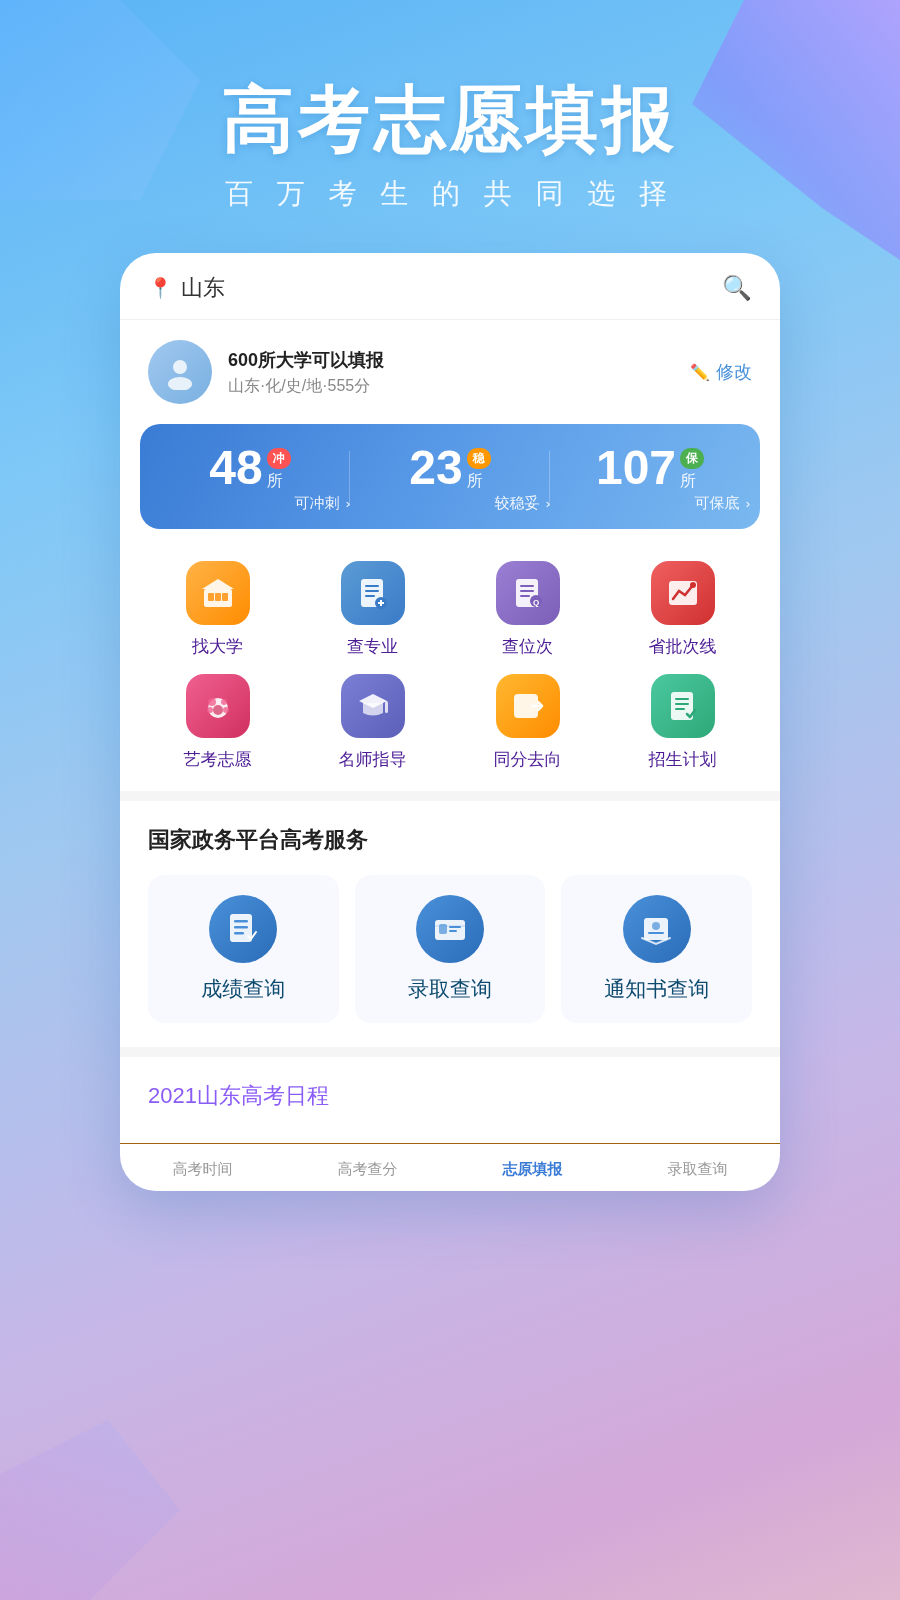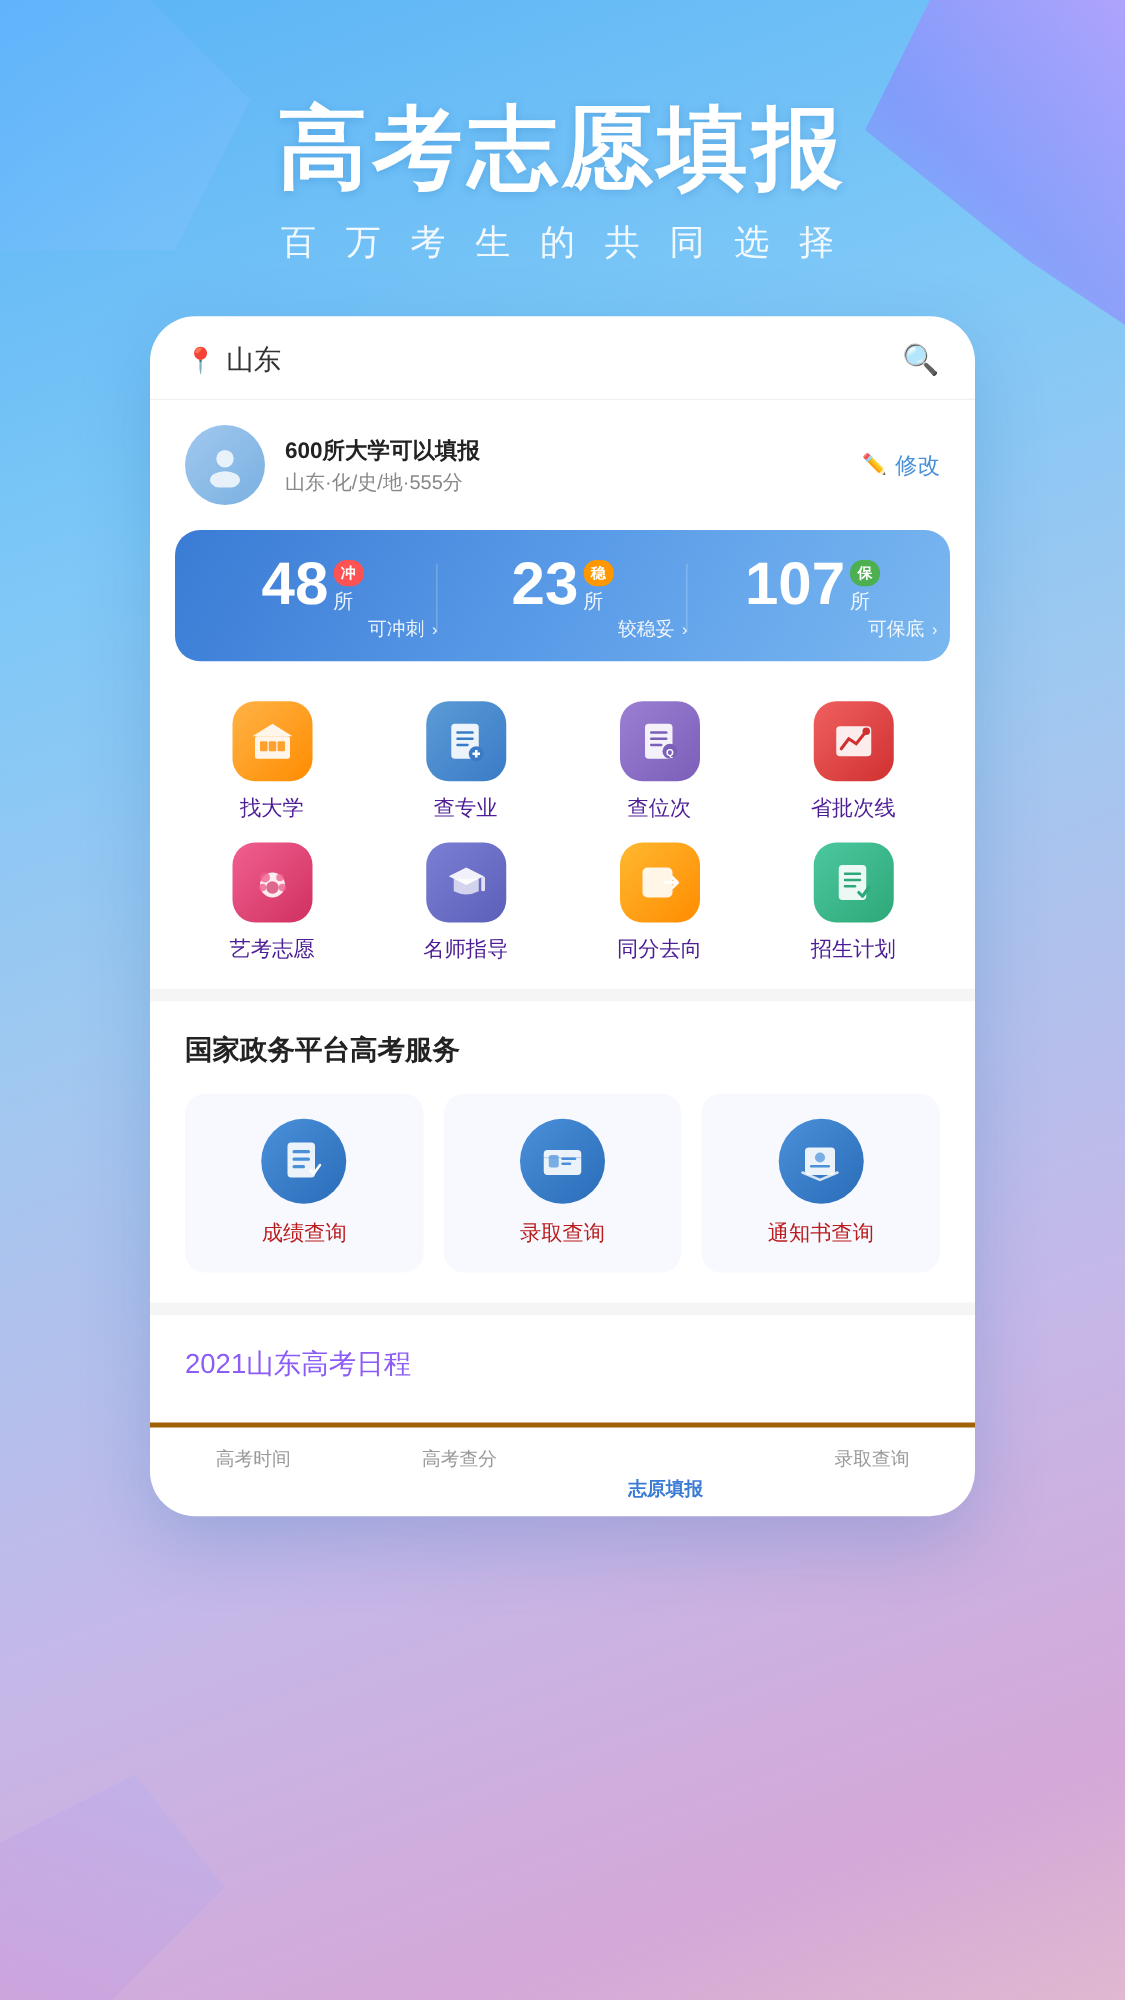--- a/index.html
+++ b/index.html
@@ -268,53 +268,52 @@
       padding: 20px 10px;
     }
     .gov-icon {
       width: 68px; height: 68px;
       background: linear-gradient(135deg, #4a90d9, #2a6cb8);
       border-radius: 50%;
       display: flex; align-items: center; justify-content: center;
       font-size: 32px;
     }
     .gov-label {
-      font-size: 17px;
-      color: #b91c1c;
+      font-size: 21px;
+      color: #0c4a6e;
     }
 
     
     .schedule-section {
       padding: 20px 28px 16px;
     }
     .schedule-title {
       font-size: 22px;
       font-weight: 400;
       color: #8b5cf6;
       margin-bottom: 16px;
     }
 
     
     .bottom-tabs {
       display: flex;
-      border-top: 4px solid #a16207;
+      border-top: 1px solid #a16207;
       padding: 12px 0 8px;
     }
     .bottom-tab {
       flex: 1;
       text-align: center;
       font-size: 15px;
       color: #999;
       cursor: pointer;
       padding: 4px 0;
     }
     .bottom-tab.active {
       color: #3a7bd5;
       font-weight: 700;
-      margin-top: 24px;
     }
   </style>
 </head>
 <body>
 
 <div class="bg-shape-top-left"></div>
 <div class="bg-shape-top-right"></div>
 <div class="bg-shape-bottom-left"></div>
 
 <div class="header-section">

